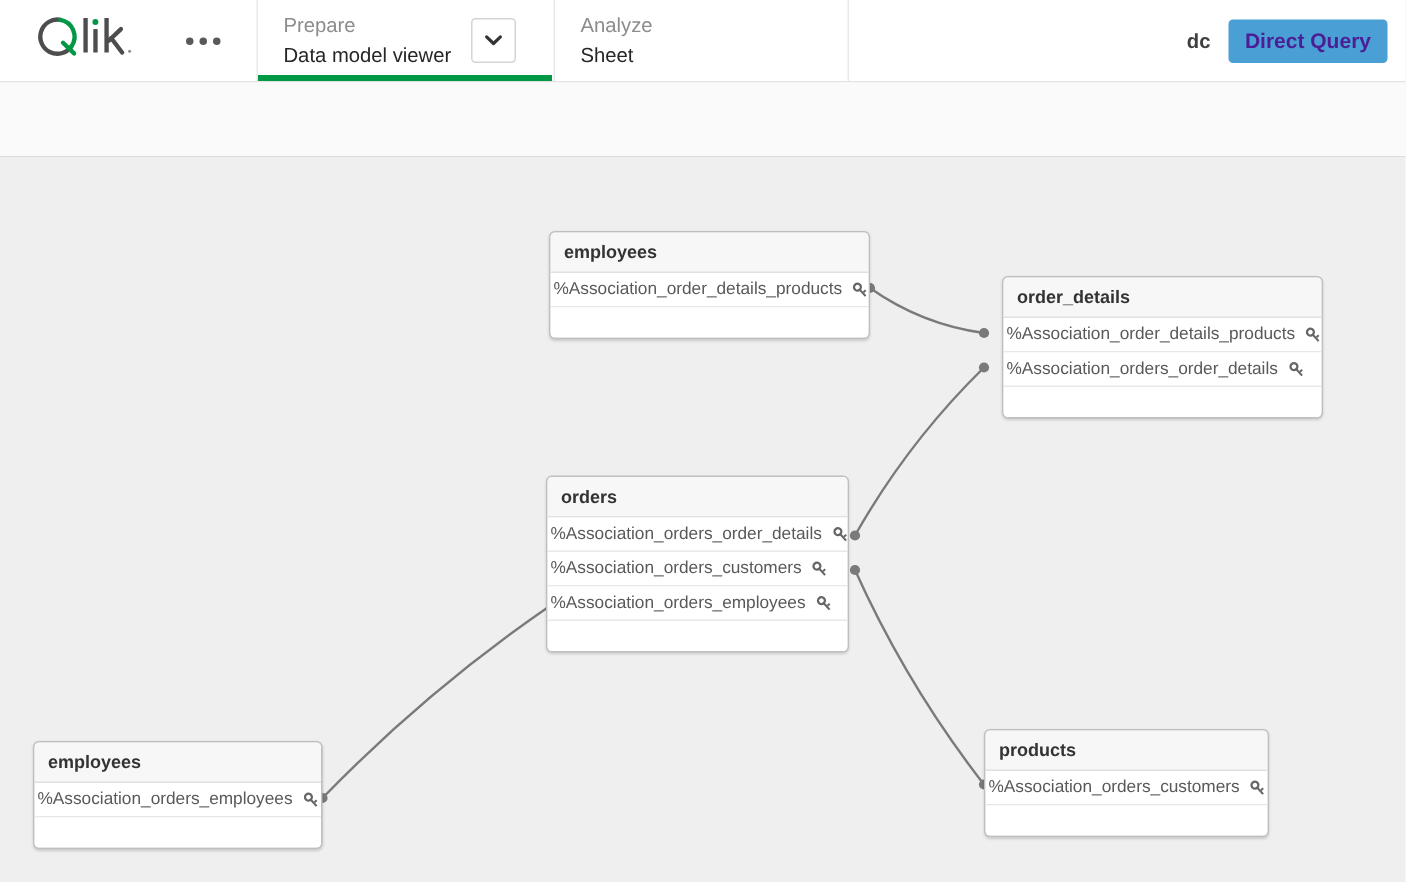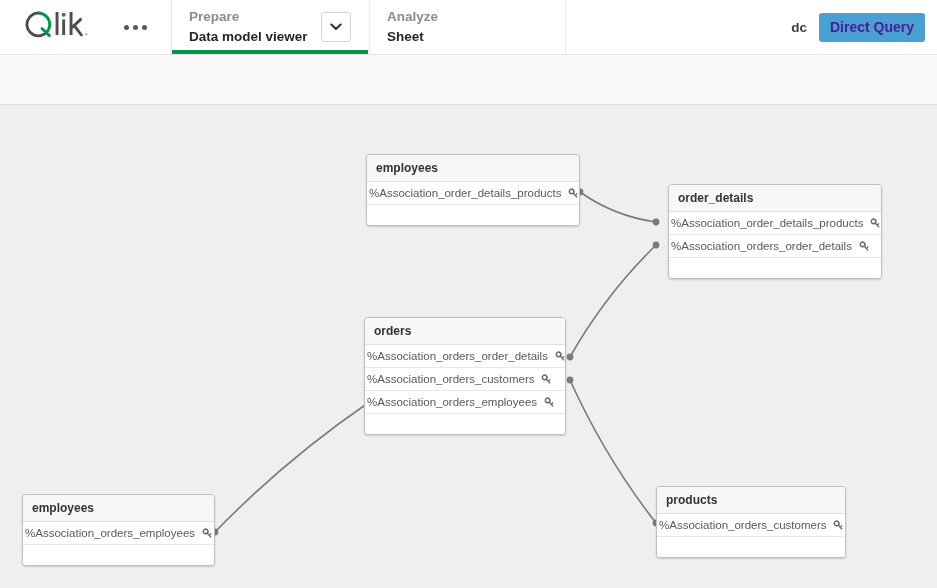--- a/index.html
+++ b/index.html
@@ -75,26 +75,26 @@
   }
   .nav-tab.analyze {
     width: 196px;
     padding-left: 17px;
     border-right: 1px solid #e8e8e8;
   }
   .nav-kicker {
     font-size: 13.5px;
     color: #8c8c8c;
     line-height: 18px;
-    font-weight: 700;
+    font-weight: 400;
   }
   .nav-title {
     font-size: 13.5px;
     color: #262626;
-    font-weight: bold;
+    font-weight: normal;
     line-height: 19px;
     margin-top: 1px;
   }
   .tab-underline {
     position: absolute;
     left: 0; right: 1px; bottom: 0;
     height: 4px;
     background: #009845;
   }
   .prepare-row {

